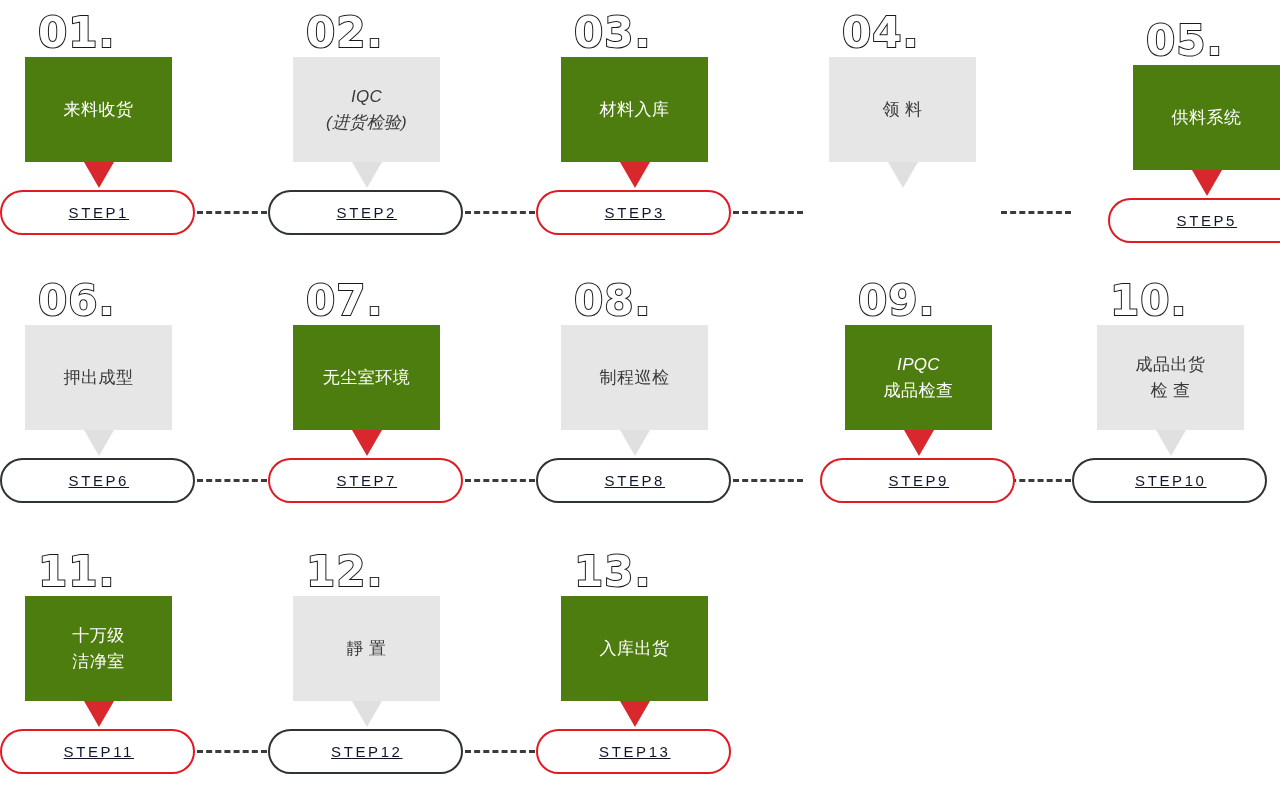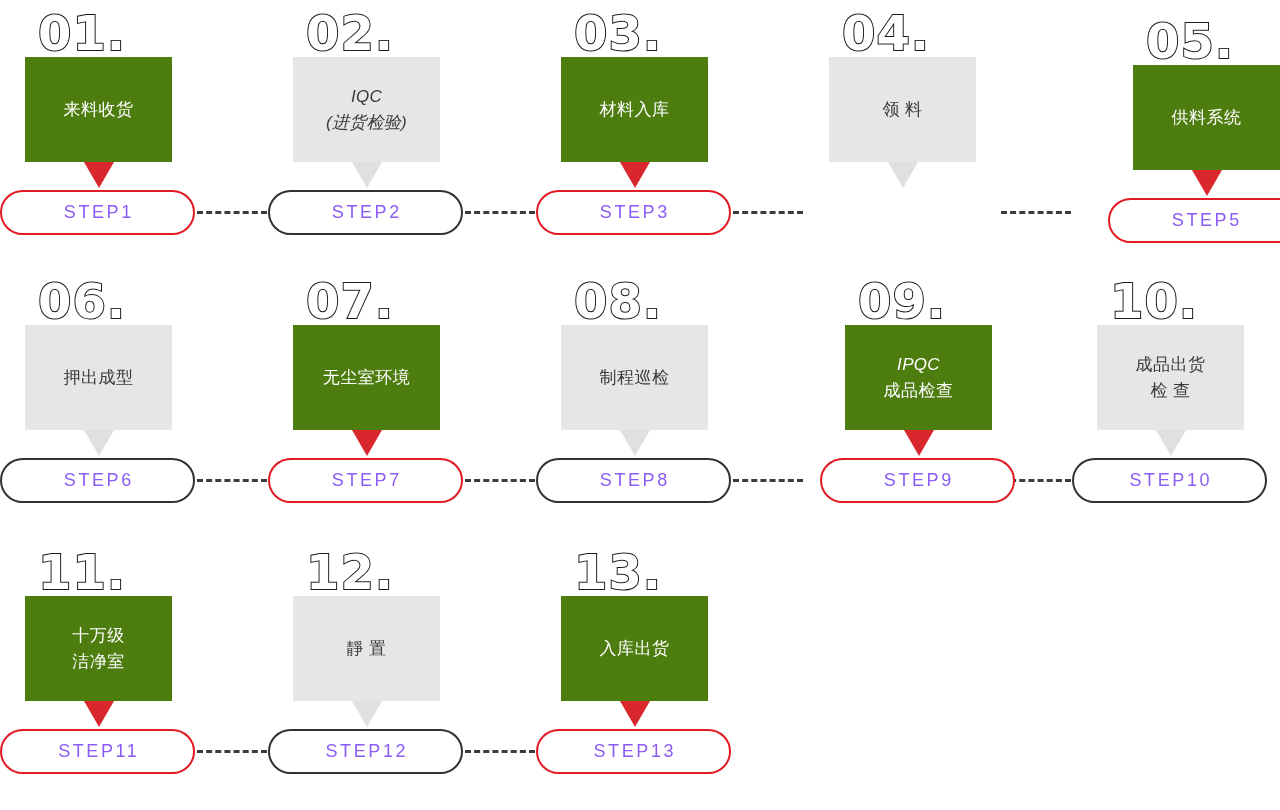--- a/index.html
+++ b/index.html
@@ -39,21 +39,21 @@
     width: 196px;
     height: 250px;
   }
 
   
   .num {
     position: absolute;
     left: 38px;
     top: 12px;
     font-family: "DejaVu Sans", sans-serif;
-    font-size: 48px;
+    font-size: 42px;
     font-weight: 700;
     line-height: 42px;
     letter-spacing: 1px;
     color: #ffffff;
     -webkit-text-stroke: 2px #1a1a1a;
     paint-order: stroke fill;
     z-index: 5;
     white-space: nowrap;
   }
 
@@ -109,24 +109,25 @@
     border-radius: 23px;
     background: #ffffff;
     display: flex;
     align-items: center;
     justify-content: center;
     z-index: 4;
   }
   .pill.red  { border: 2.5px solid #e01b24; }
   .pill.gray { border: 2.5px solid #2e3436; }
   .pill .label {
-    font-size: 18px;
+    font-size: 15px;
     letter-spacing: 2.6px;
-    color: #8b5cf6;
+    color: #0f172a;
     padding-left: 2.6px;
+    text-decoration: underline;
   }
 
   
   .connector {
     position: absolute;
     top: 211px;
     height: 0;
     border-top: 3px dashed #3b3b3b;
     z-index: 1;
   }

